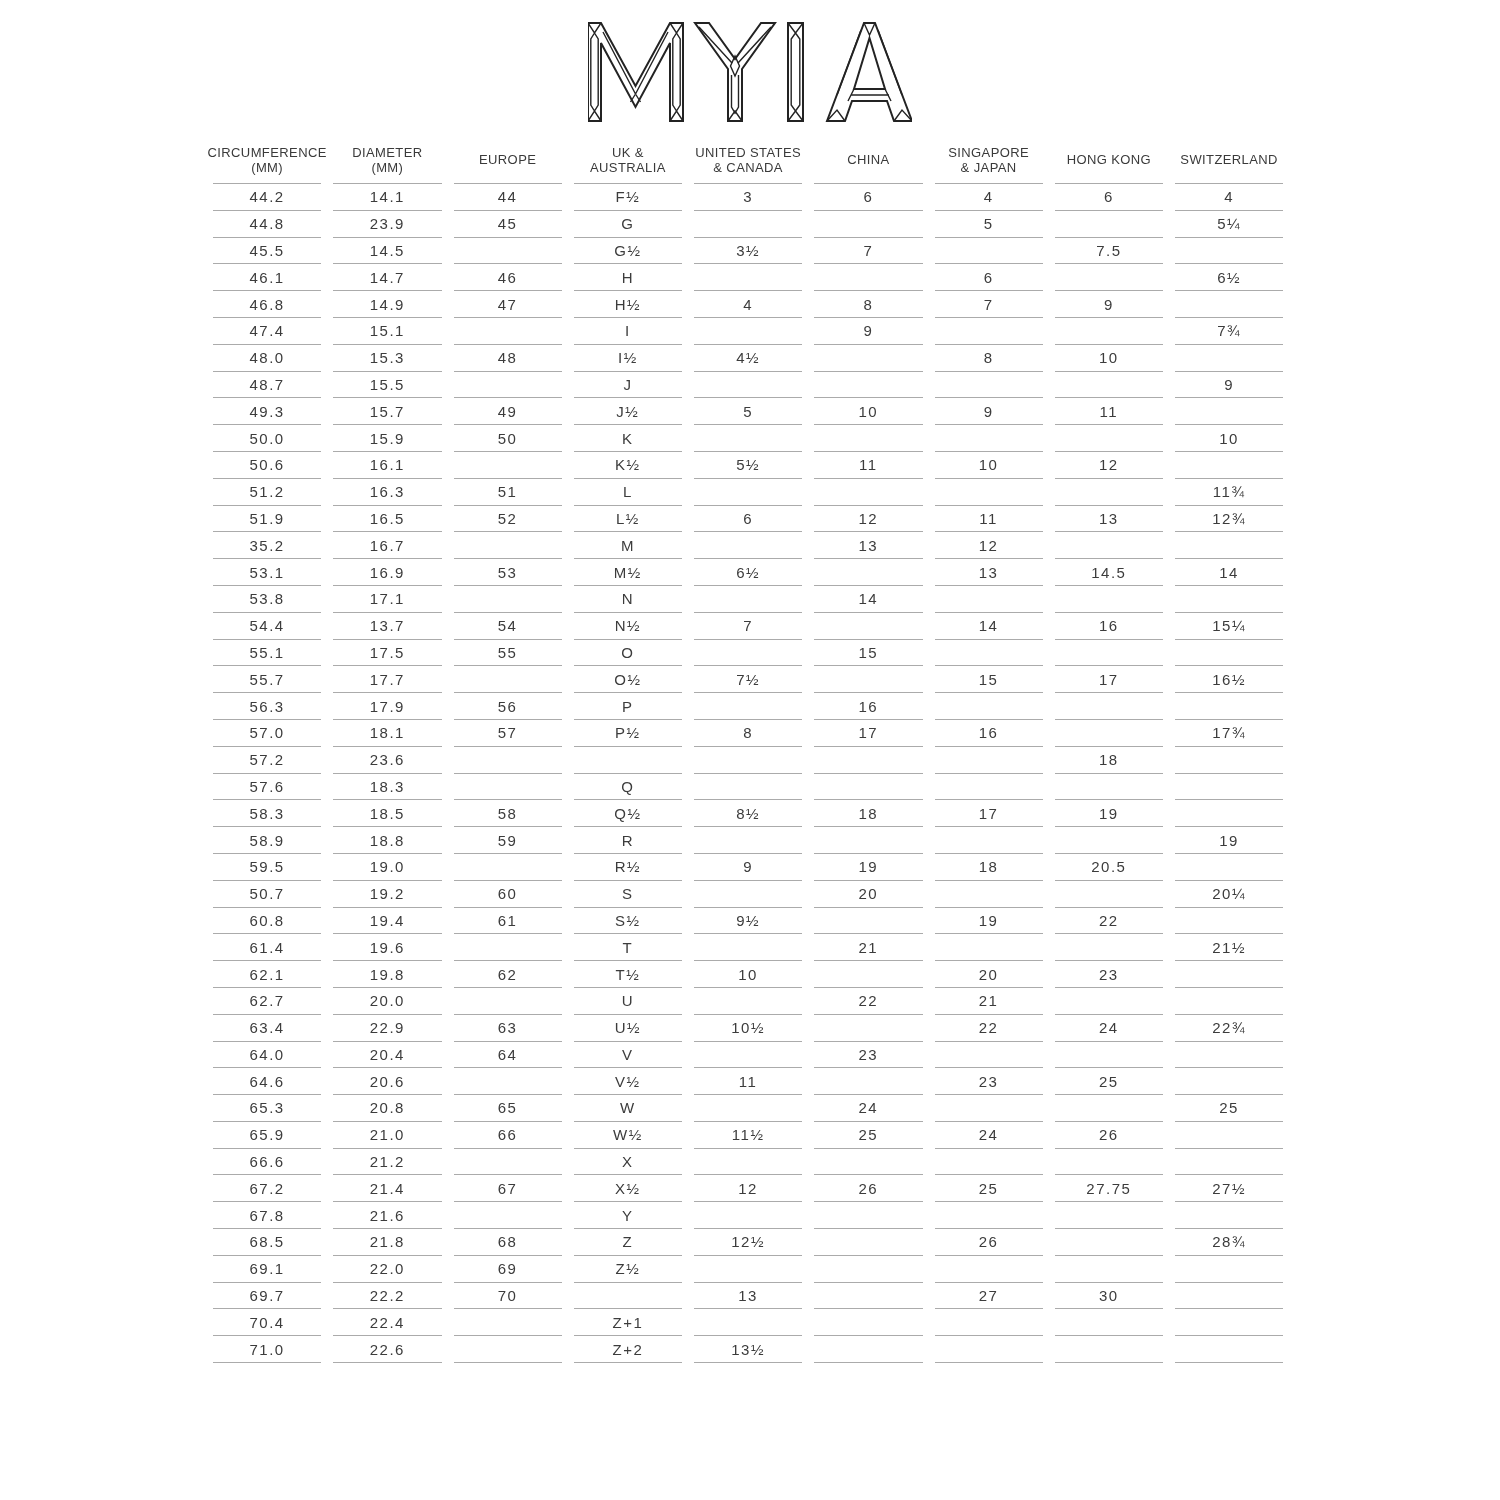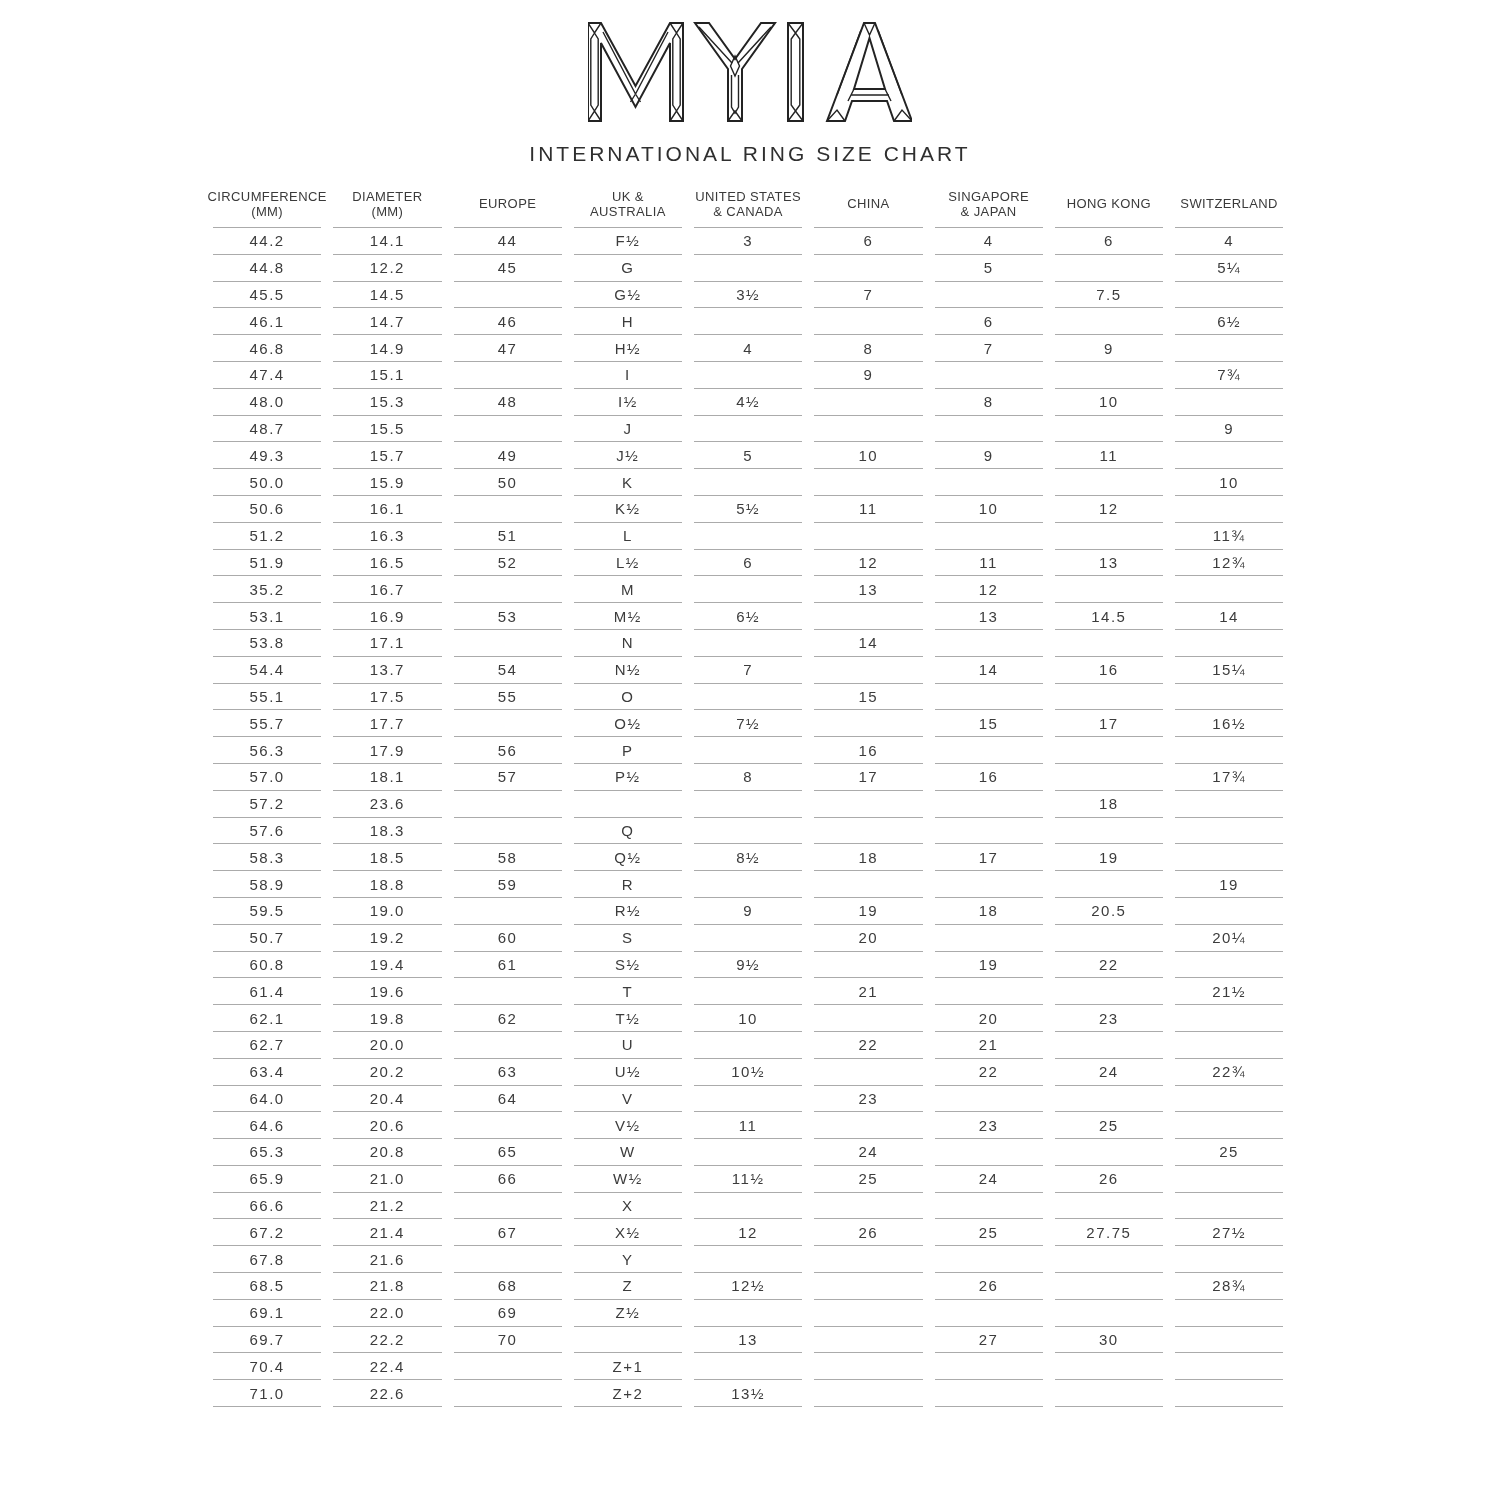--- a/index.html
+++ b/index.html
@@ -98,21 +98,20 @@
         <g stroke-width="1.4">
           <path d="M276,1 L281.5,13 L287,1"></path>
           <path d="M273,8 L249,73 M290,8 L314,73"></path>
           <path d="M239,99 L249,88 L257,99 M306,99 L314,88 L324,99"></path>
           <path d="M266,67 L260,79 M297,67 L303,79 M263,73 L301,73"></path>
         </g>
       </svg>
       <span class="sr-only">MYIA</span>
     </div>
 
-    <h1 class="subtitle">INTERNATIONAL RING SIZE CHART</h1>
   </header>
 
   <main>
     <div class="grid" id="grid">
         <div class="cell header-cell">CIRCUMFERENCE
 (MM)</div>
         <div class="cell header-cell">DIAMETER
 (MM)</div>
         <div class="cell header-cell">EUROPE</div>
         <div class="cell header-cell">UK &amp;
@@ -127,21 +126,21 @@
         <div class="cell value-cell">44.2</div>
         <div class="cell value-cell">14.1</div>
         <div class="cell value-cell">44</div>
         <div class="cell value-cell">F½</div>
         <div class="cell value-cell">3</div>
         <div class="cell value-cell">6</div>
         <div class="cell value-cell">4</div>
         <div class="cell value-cell">6</div>
         <div class="cell value-cell">4</div>
         <div class="cell value-cell">44.8</div>
-        <div class="cell value-cell">12.2</div>
+        <div class="cell value-cell">23.9</div>
         <div class="cell value-cell">45</div>
         <div class="cell value-cell">G</div>
         <div class="cell value-cell"></div>
         <div class="cell value-cell"></div>
         <div class="cell value-cell">5</div>
         <div class="cell value-cell"></div>
         <div class="cell value-cell">5¼</div>
         <div class="cell value-cell">45.5</div>
         <div class="cell value-cell">14.5</div>
         <div class="cell value-cell"></div>
@@ -397,21 +396,21 @@
         <div class="cell value-cell">62.7</div>
         <div class="cell value-cell">20.0</div>
         <div class="cell value-cell"></div>
         <div class="cell value-cell">U</div>
         <div class="cell value-cell"></div>
         <div class="cell value-cell">22</div>
         <div class="cell value-cell">21</div>
         <div class="cell value-cell"></div>
         <div class="cell value-cell"></div>
         <div class="cell value-cell">63.4</div>
-        <div class="cell value-cell">20.2</div>
+        <div class="cell value-cell">22.9</div>
         <div class="cell value-cell">63</div>
         <div class="cell value-cell">U½</div>
         <div class="cell value-cell">10½</div>
         <div class="cell value-cell"></div>
         <div class="cell value-cell">22</div>
         <div class="cell value-cell">24</div>
         <div class="cell value-cell">22¾</div>
         <div class="cell value-cell">64.0</div>
         <div class="cell value-cell">20.4</div>
         <div class="cell value-cell">64</div>

